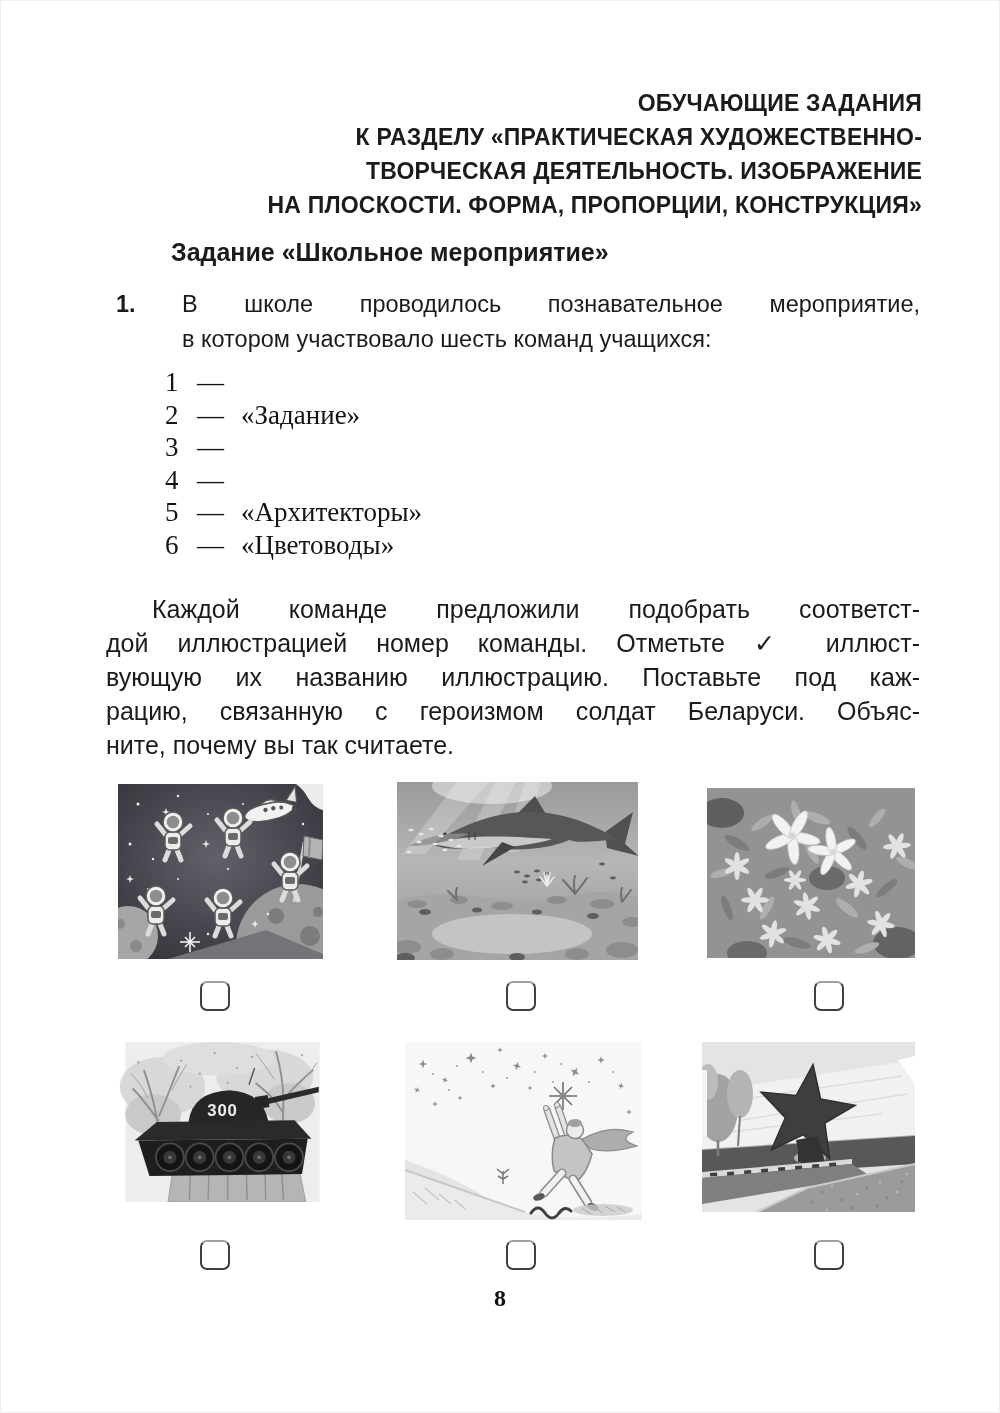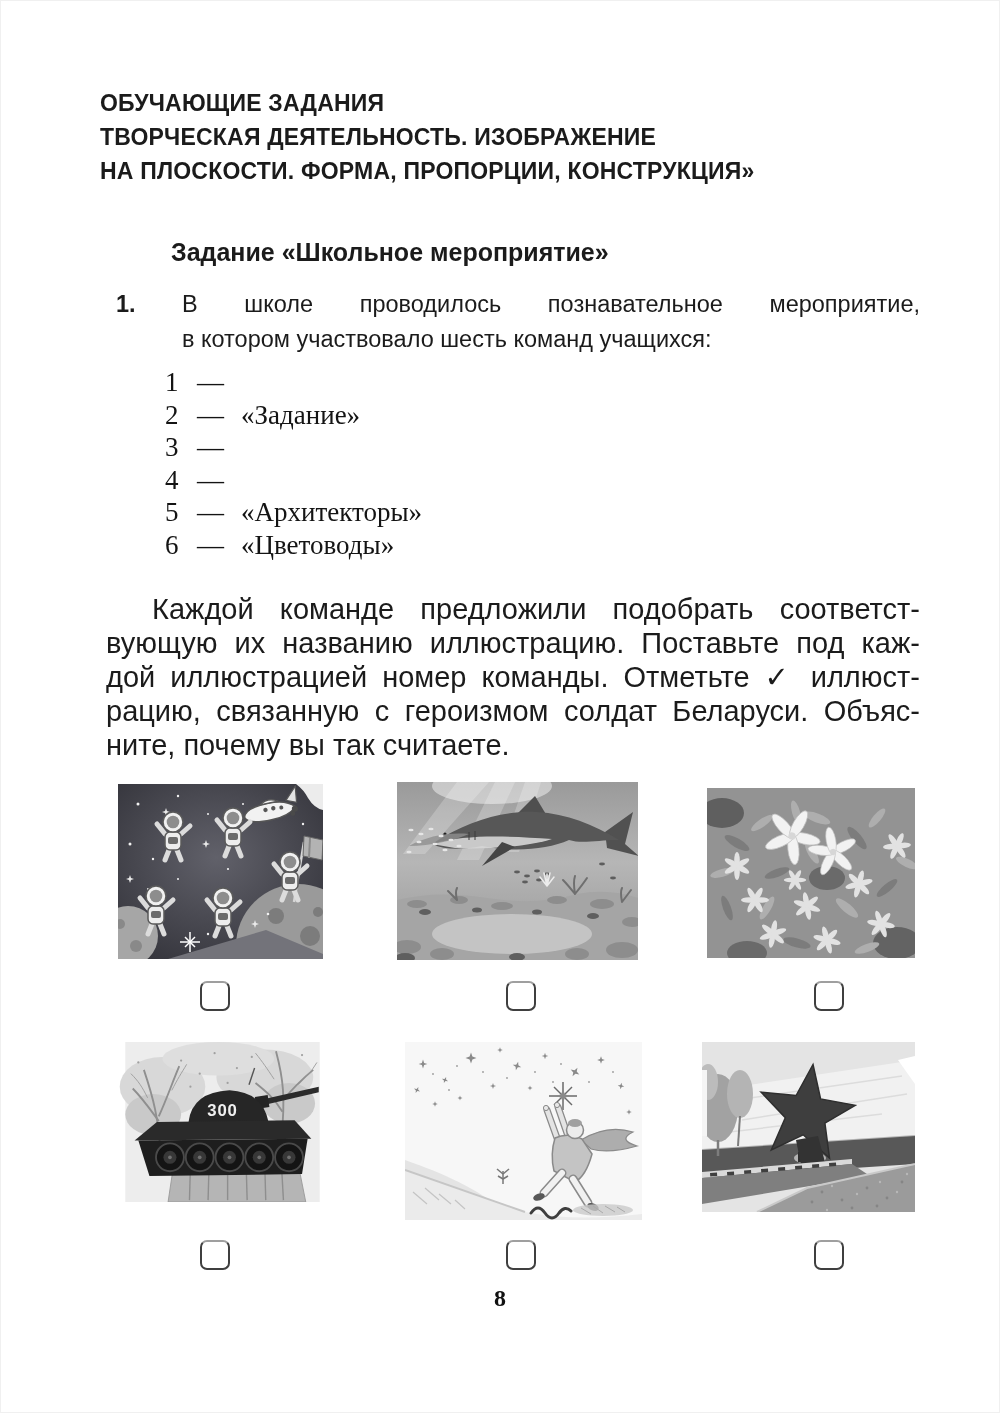--- a/index.html
+++ b/index.html
@@ -2,55 +2,56 @@
 <html lang="ru"><head>
 <meta charset="utf-8">
 <style>
   html,body{margin:0;padding:0;background:#ffffff;}
   .page{
     position:relative;width:1000px;height:1413px;background:#ffffff;
     font-family:"Liberation Sans",sans-serif;color:#1b1b1b;overflow:hidden;
     box-shadow:inset 0 0 0 1px #f0f0f0;
   }
   .heading{
-    position:absolute;top:86px;left:100px;width:822px;text-align:left;
+    position:absolute;top:86px;left:100px;width:822px;text-align:right;
     font-weight:bold;font-size:23px;line-height:34px;letter-spacing:.2px;
   }
   .subheading{
     position:absolute;top:238px;left:171px;font-size:25px;font-weight:bold;
   }
   .task{position:absolute;top:287px;left:106px;width:814px;font-size:23.5px;line-height:35px;}
   .task-number{position:absolute;left:10px;top:0;font-weight:bold;}
   .task-lines{margin-left:76px;}
   .jline{text-align:justify;text-align-last:justify;}
   .teams{
     position:absolute;top:366px;left:165px;
     font-family:"Liberation Serif",serif;font-size:27px;line-height:32.5px;color:#141414;
   }
   .team-row{display:grid;grid-template-columns:32px 44px auto;}
-  .instruction{position:absolute;top:592px;left:106px;width:814px;font-size:29px;line-height:34px;}
+  .instruction{position:absolute;top:592px;left:106px;width:814px;font-size:25px;line-height:34px;}
   .indent{text-indent:46px;}
   .fig{position:absolute;margin:0;padding:0;}
   .fig svg{display:block;width:100%;height:100%;}
   .checkbox{
     position:absolute;width:30px;height:30px;background:#ffffff;box-sizing:border-box;
     border:2px solid #3f3f3f;border-top-color:#9f9f9f;border-radius:7px;
   }
   .page-number{
     position:absolute;top:1285px;left:0;width:1000px;text-align:center;
     font-family:"Liberation Serif",serif;font-size:24px;font-weight:bold;color:#111;
   }
 </style>
 </head>
 <body>
 
 <div class="page">
 
   <div class="heading">
     <div>ОБУЧАЮЩИЕ ЗАДАНИЯ</div>
+    <div>К РАЗДЕЛУ «ПРАКТИЧЕСКАЯ ХУДОЖЕСТВЕННО-</div>
     <div>ТВОРЧЕСКАЯ ДЕЯТЕЛЬНОСТЬ. ИЗОБРАЖЕНИЕ</div>
     <div>НА ПЛОСКОСТИ. ФОРМА, ПРОПОРЦИИ, КОНСТРУКЦИЯ»</div>
   </div>
 
   <div class="subheading">Задание «Школьное мероприятие»</div>
 
   <div class="task">
     <span class="task-number">1.</span>
     <div class="task-lines">
       <div class="jline">В школе проводилось познавательное мероприятие,</div>
@@ -83,22 +84,22 @@
     </div>
     <div class="team-row">
       <span>6</span>
       <span>—</span>
       <span>«Цветоводы»</span>
     </div>
   </div>
 
   <div class="instruction">
     <div class="jline indent">Каждой команде предложили подобрать соответст-</div>
+    <div class="jline">дой иллюстрацией номер команды. Отметьте ✓ иллюст-</div>
     <div class="jline">вующую их названию иллюстрацию. Поставьте под каж-</div>
-    <div class="jline">дой иллюстрацией номер команды. Отметьте ✓ иллюст-</div>
     <div class="jline">рацию, связанную с героизмом солдат Беларуси. Объяс-</div>
     <div>ните, почему вы так считаете.</div>
   </div>
 
   <figure class="fig" style="left:118px;top:784px;width:205px;height:175px;">
     <svg viewBox="0 0 205 175">
       <defs>
         <radialGradient id="g1" cx="48%" cy="42%" r="75%">
           <stop offset="0%" stop-color="#61616a"></stop>
             <stop offset="100%" stop-color="#303037"></stop>

